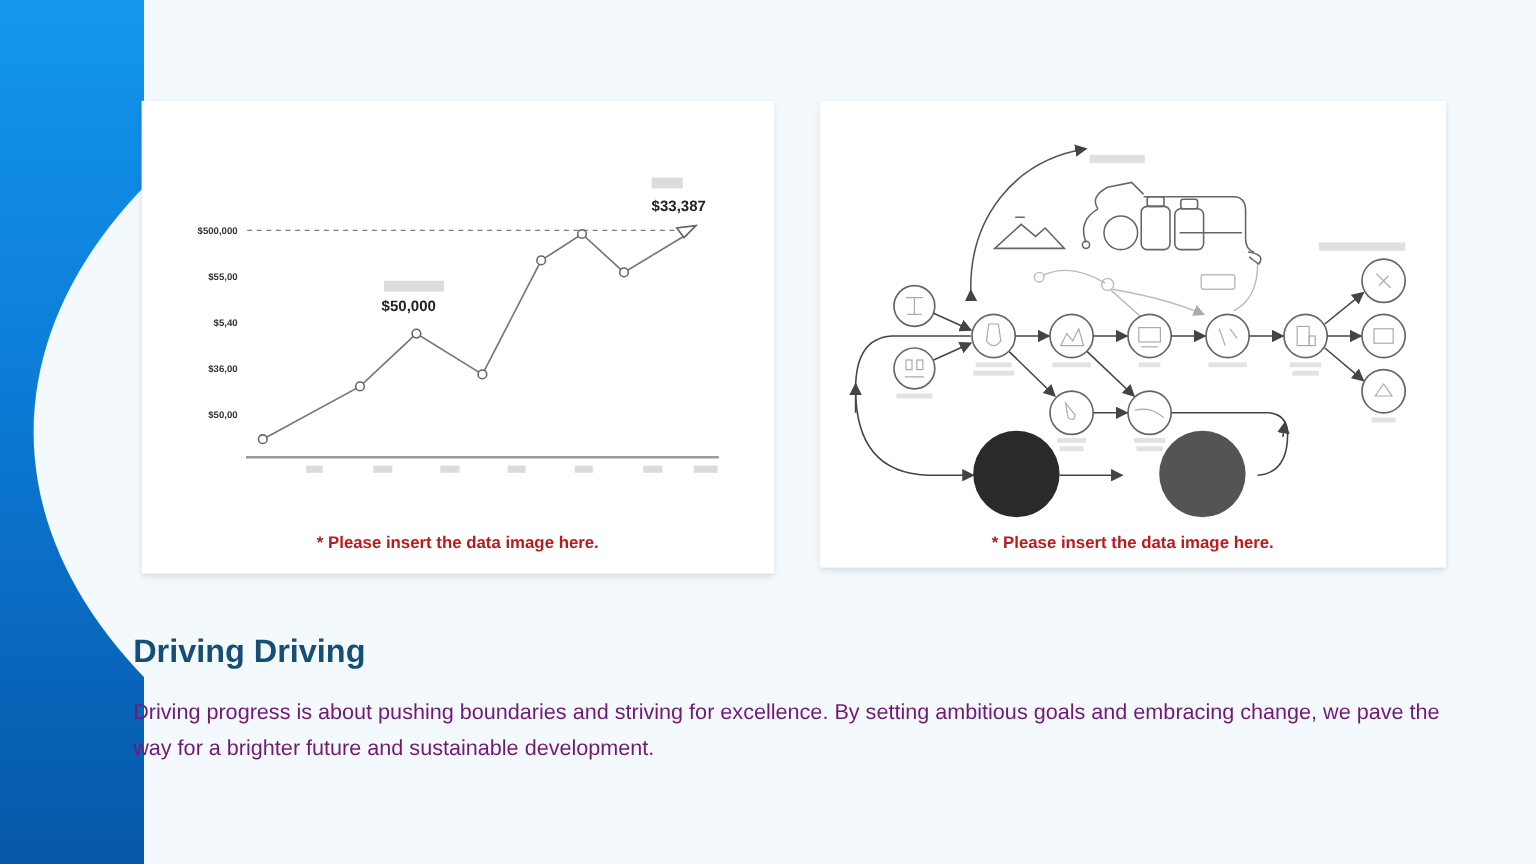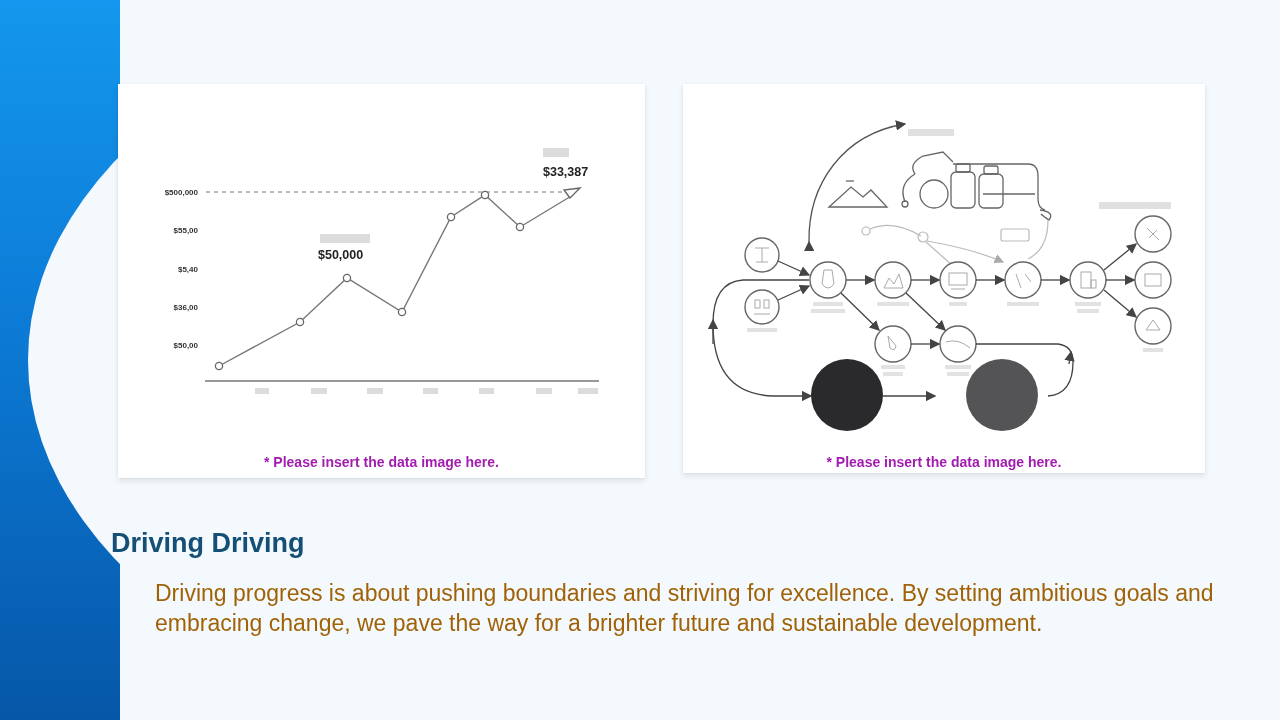--- a/index.html
+++ b/index.html
@@ -20,35 +20,34 @@
   }
   .card {
     position:absolute; background:#ffffff;
     box-shadow:0 3px 6px rgba(0,0,0,0.10), 0 0 2px rgba(0,0,0,0.05);
   }
   #card-left { left:118px; top:84px; width:527px; height:394px; }
   #card-right { left:683px; top:84px; width:522px; height:389px; }
   .caption {
     position:absolute; left:0; right:0; text-align:center;
     font-family:"Liberation Sans", sans-serif;
-    font-weight:bold; font-size:14px; color:#a21caf;margin-top:10px;
+    font-weight:bold; font-size:14px; color:#b91c1c;
   }
   #card-left .caption { top:360px; }
   #card-right .caption { top:360px; }
   svg text { font-family:"Liberation Sans", sans-serif; }
   .title {
     position:absolute; left:111px; top:528px;
     font-size:27px; font-weight:bold; color:#154f75;
     font-family:"Liberation Sans", sans-serif;
   }
   .body-text {
     position:absolute; left:111px; top:578px; width:1090px;
-    font-size:23px; line-height:30px; color:#a16207;
-    font-family:"Liberation Sans", sans-serif;
-    margin-left:44px;
+    font-size:18px; line-height:30px; color:#701a75;
+    font-family:"Liberation Sans", sans-serif;
   }
 </style>
 </head>
 <body>
 
 <div class="side-band"></div>
 <div class="side-curve"></div>
 
 <div class="card" id="card-left">
   <svg width="527" height="394" viewBox="0 0 527 394">

